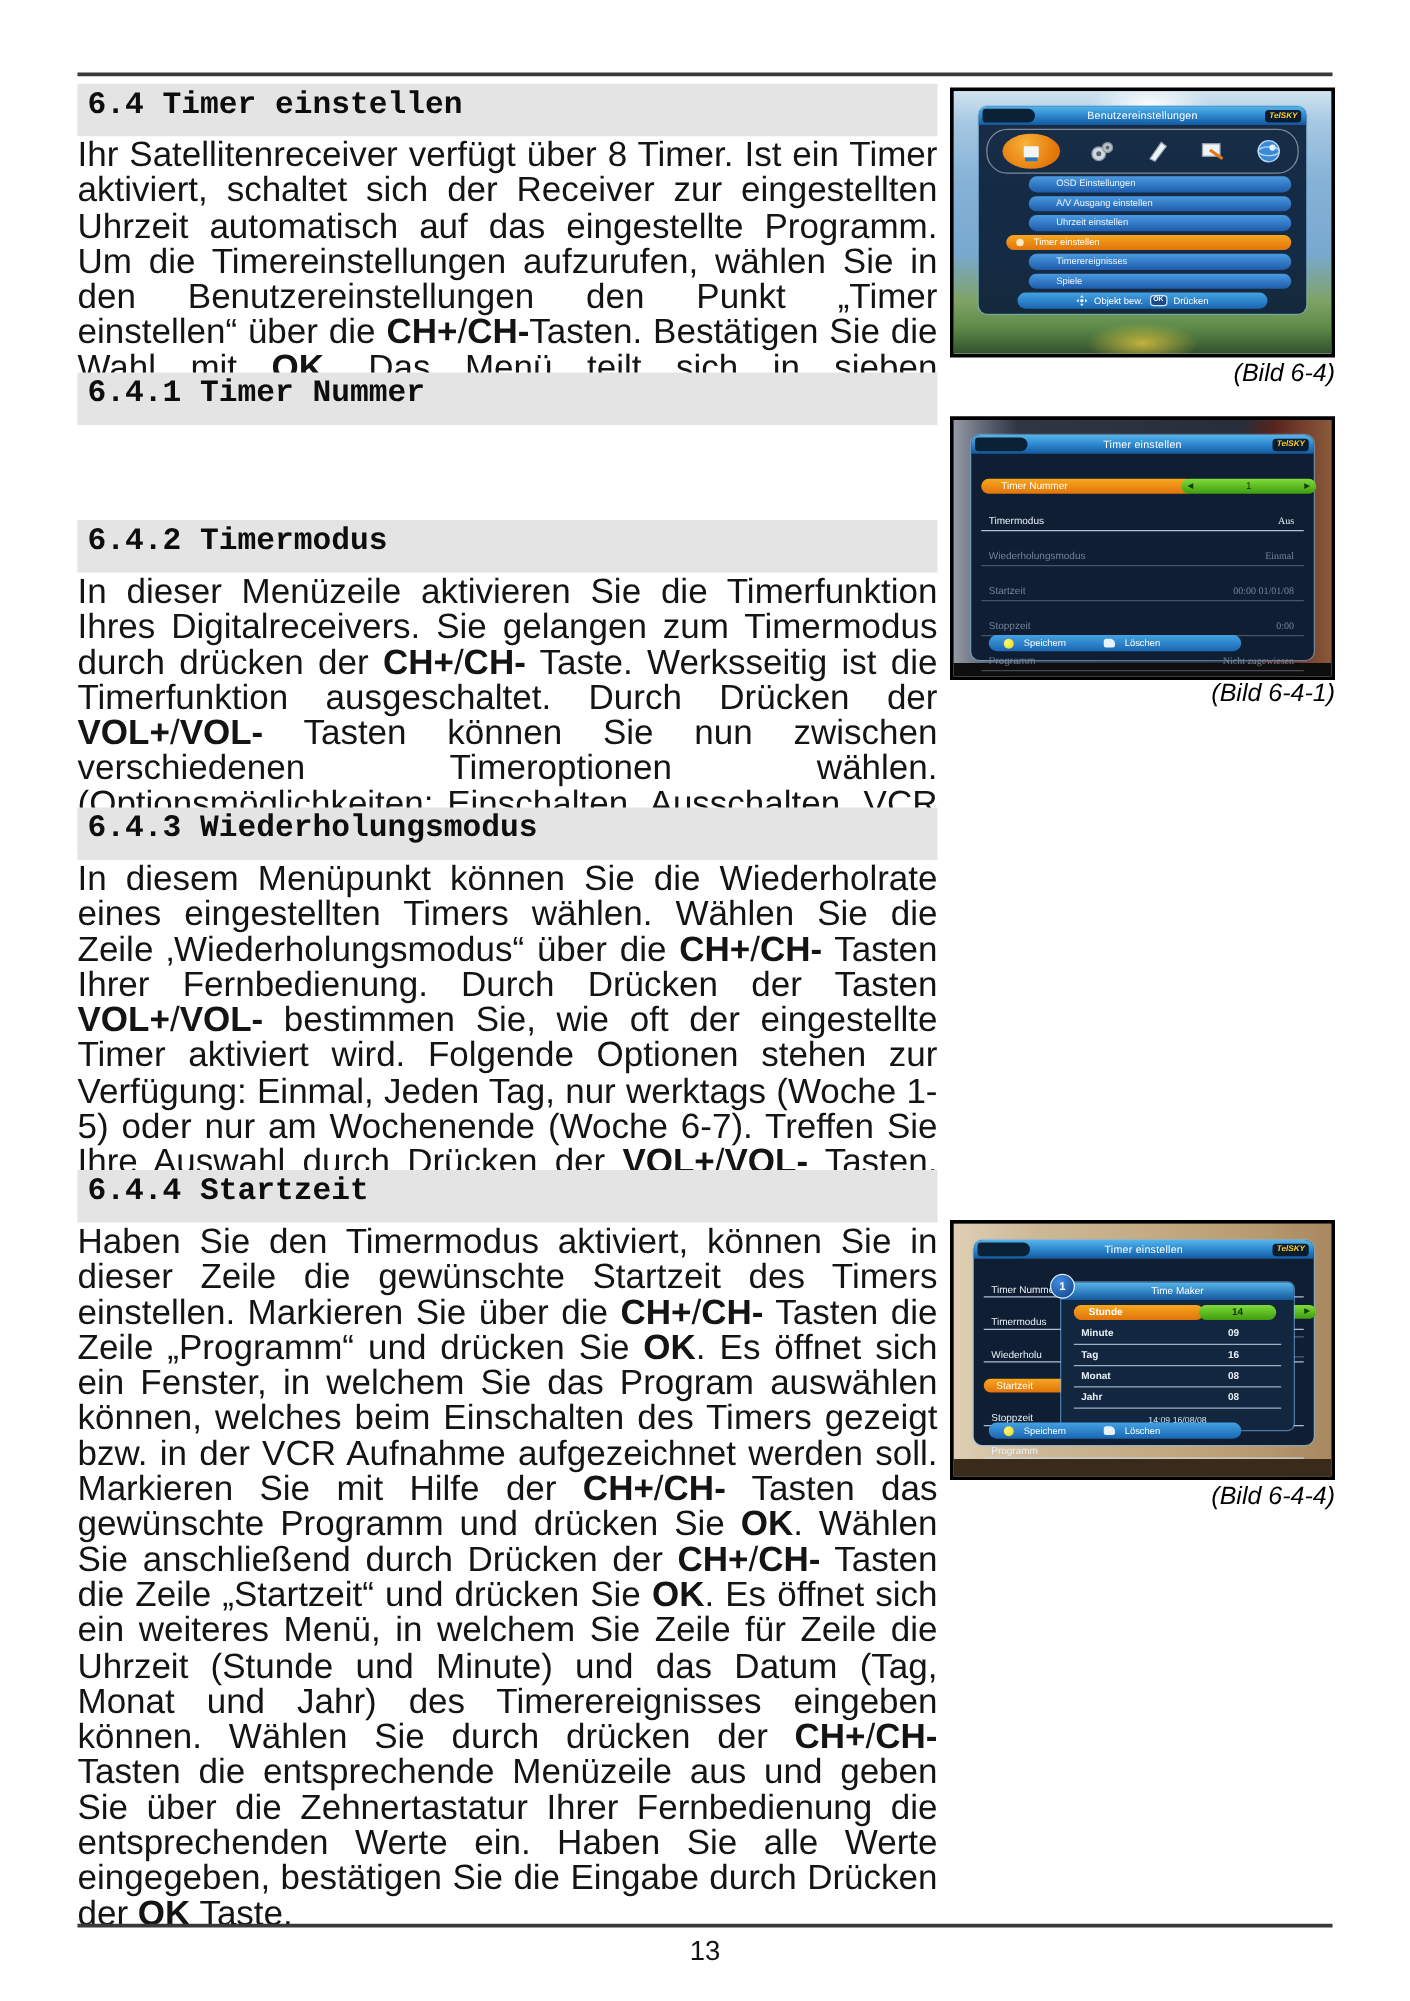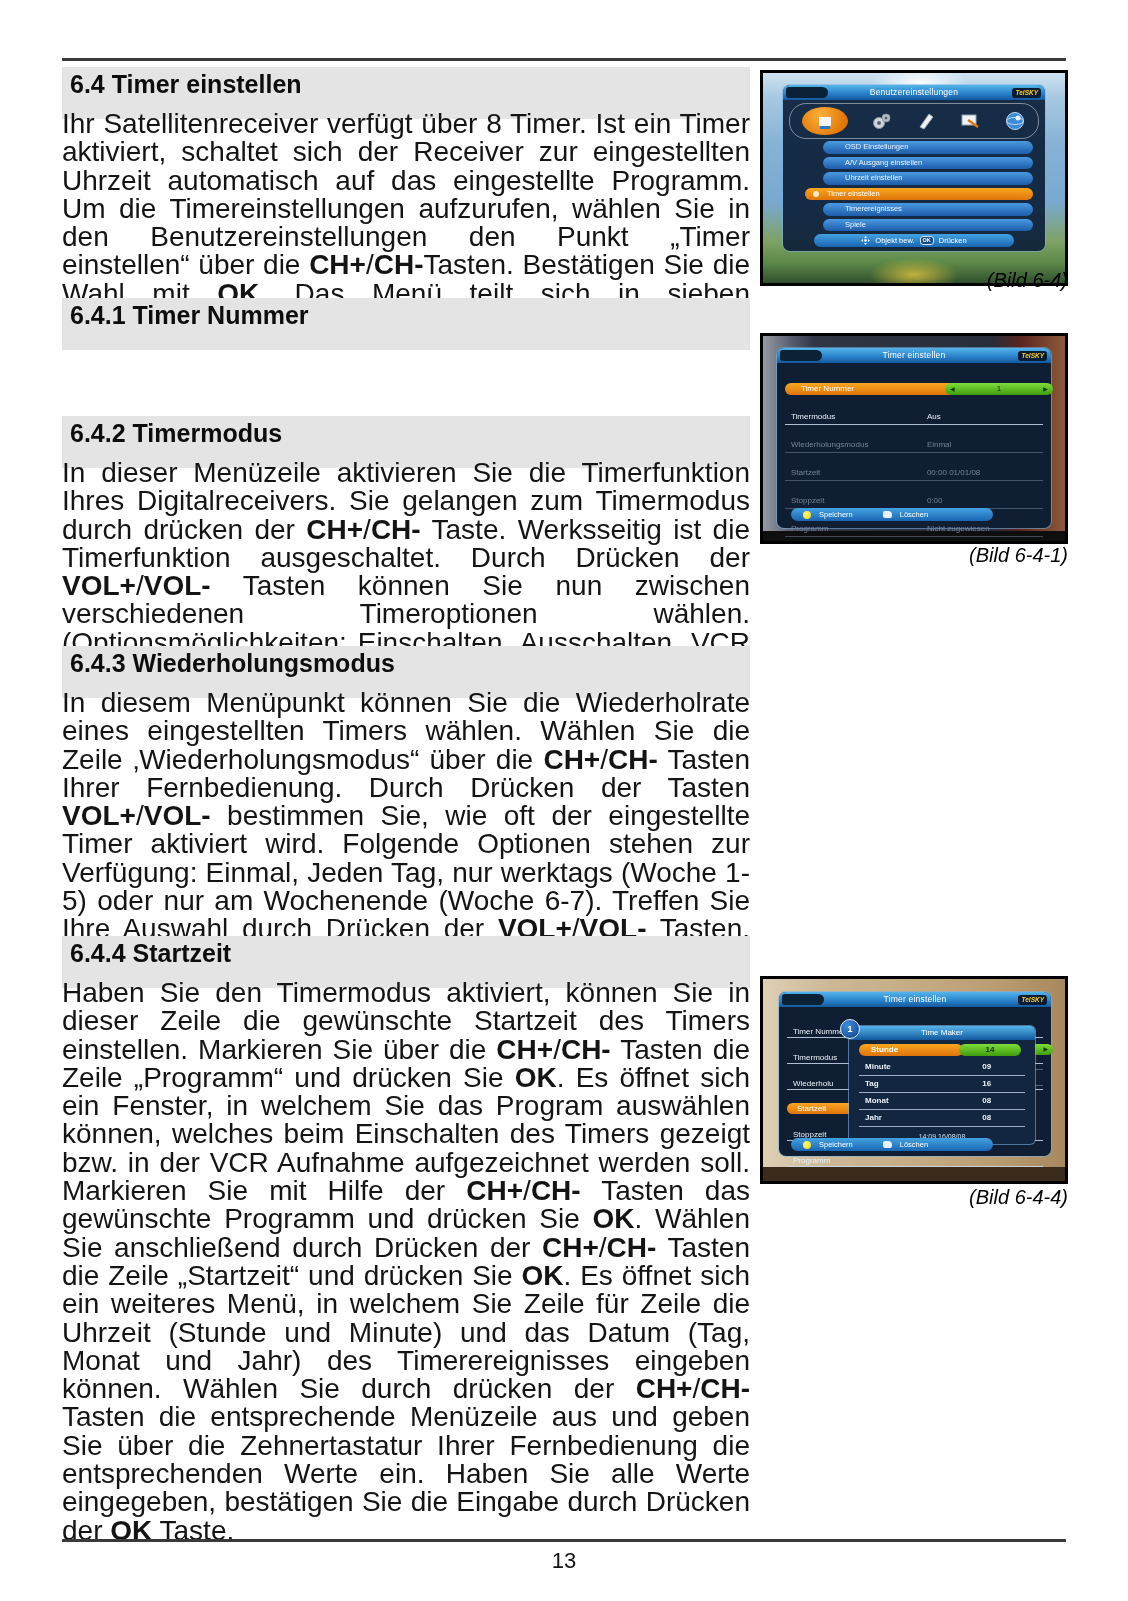--- a/index.html
+++ b/index.html
@@ -1,20 +1,20 @@
 <!DOCTYPE html>
 <html><head>
 <meta charset="utf-8">
 <style>
   html,body{margin:0;padding:0;background:#888;}
   .page{position:relative;width:1128px;height:1601px;background:#fff;margin:0 auto;
         font-family:"Liberation Sans",sans-serif;color:#111;overflow:hidden;}
   .rule{position:absolute;left:62px;width:1004px;height:3px;background:#3a3a3a;}
-  .hbar{position:absolute;left:62px;width:680px;height:52px;background:#e4e4e4;
-        font-size:25px;font-weight:700;line-height:34px;padding-left:8px;color:#0d0d0d;}
+  .hbar{position:absolute;left:62px;width:680px;height:42px;background:#e4e4e4;
+        font-size:25px;font-weight:700;line-height:34px;padding-left:8px;color:#0d0d0d;font-family:Liberation Mono, monospace;}
   .para{position:absolute;left:62px;width:688px;font-size:28px;line-height:28.3px;
         text-align:justify;color:#141414;}
   .b{font-weight:700;}
   .cap{position:absolute;width:308px;font-size:20px;font-style:italic;text-align:right;color:#000;}
   .pgnum{position:absolute;left:0;top:1548px;width:100%;text-align:center;font-size:22px;color:#111;}
 
   
   .tvframe{position:absolute;width:302px;border:3px solid #000;overflow:hidden;}
   .scene{position:absolute;inset:0;}
   .panel{position:absolute;border-radius:7px;box-shadow:0 0 0 1px rgba(120,180,230,.55);}
@@ -56,21 +56,21 @@
             border-radius:50%;background:#ffe9c0;}
 
   
   .f2scene{background:
      linear-gradient(0deg,#0e0e0e 0,#0e0e0e 5%,rgba(0,0,0,0) 5%),
      linear-gradient(90deg,#959aa4 0%,#5a6070 9%,#303644 17%,#272d3a 76%,#58241e 85%,#7a4530 94%,#8a5a3a 100%);}
   .f2panel{left:14px;top:12px;width:274px;height:180px;background:#0f1e33;}
   .mrow{position:relative;height:15px;margin:12px 8px;border-bottom:1px solid rgba(205,220,240,.85);}
   .mrow.dim{border-bottom-color:rgba(150,165,190,.4);}
   .mlbl{position:absolute;left:6px;top:2.5px;font-size:8px;color:#e9f1fa;}
-  .mval{position:absolute;left:55%;width:42%;top:2.5px;font-size:8px;color:#e9f1fa;text-align:left;}
+  .mval{position:absolute;left:55%;width:42%;top:2.5px;font-size:8px;color:#e9f1fa;text-align:right;font-family:Liberation Serif, serif;}
   .dim .mlbl,.dim .mval{color:#74839b;}
   .opill{position:absolute;left:0;top:1px;height:12px;border-radius:7px;
          background:linear-gradient(180deg,#f7a71f,#e0740a);color:#fff;font-size:8px;
          line-height:12px;padding-left:16px;}
   .gpill{position:absolute;top:1px;height:12px;border-radius:7px;
          background:linear-gradient(180deg,#7fdc3a,#3f9c0e);color:#0c2a05;font-size:8px;
          line-height:12px;display:flex;align-items:center;justify-content:space-between;
          padding:0 5px;color:#10330a;}
   .arr{font-size:6px;color:#0f3a0a;}
 
@@ -146,21 +146,21 @@
         <svg width="9" height="9">
             <path d="M4.5 0 L6 2 H3 Z M4.5 9 L3 7 H6 Z M0 4.5 L2 3 V6 Z M9 4.5 L7 6 V3 Z" fill="#dff0ff"></path>
             <circle cx="4.5" cy="4.5" r="1.4" fill="#dff0ff"></circle>
           </svg>
         <span>Objekt bew.</span>
         <span class="okbadge">OK</span>
         <span>Drücken</span>
       </div>
     </div>
   </div>
-  <div class="cap" style="left:760px;top:269px">(Bild 6-4)</div>
+  <div class="cap" style="left:760px;top:288px">(Bild 6-4)</div>
 
   <div class="hbar" style="top:298px">6.4.1 Timer Nummer</div>
 
   <div class="tvframe" style="left:760px;top:333px;height:205px">
     <div class="scene f2scene"></div>
     <div class="panel f2panel">
       <div class="hdr">
         <div class="hdrtab"></div>
         <div class="hdrtitle">Timer einstellen</div>
         <div class="hdrlogo">TelSKY</div>

